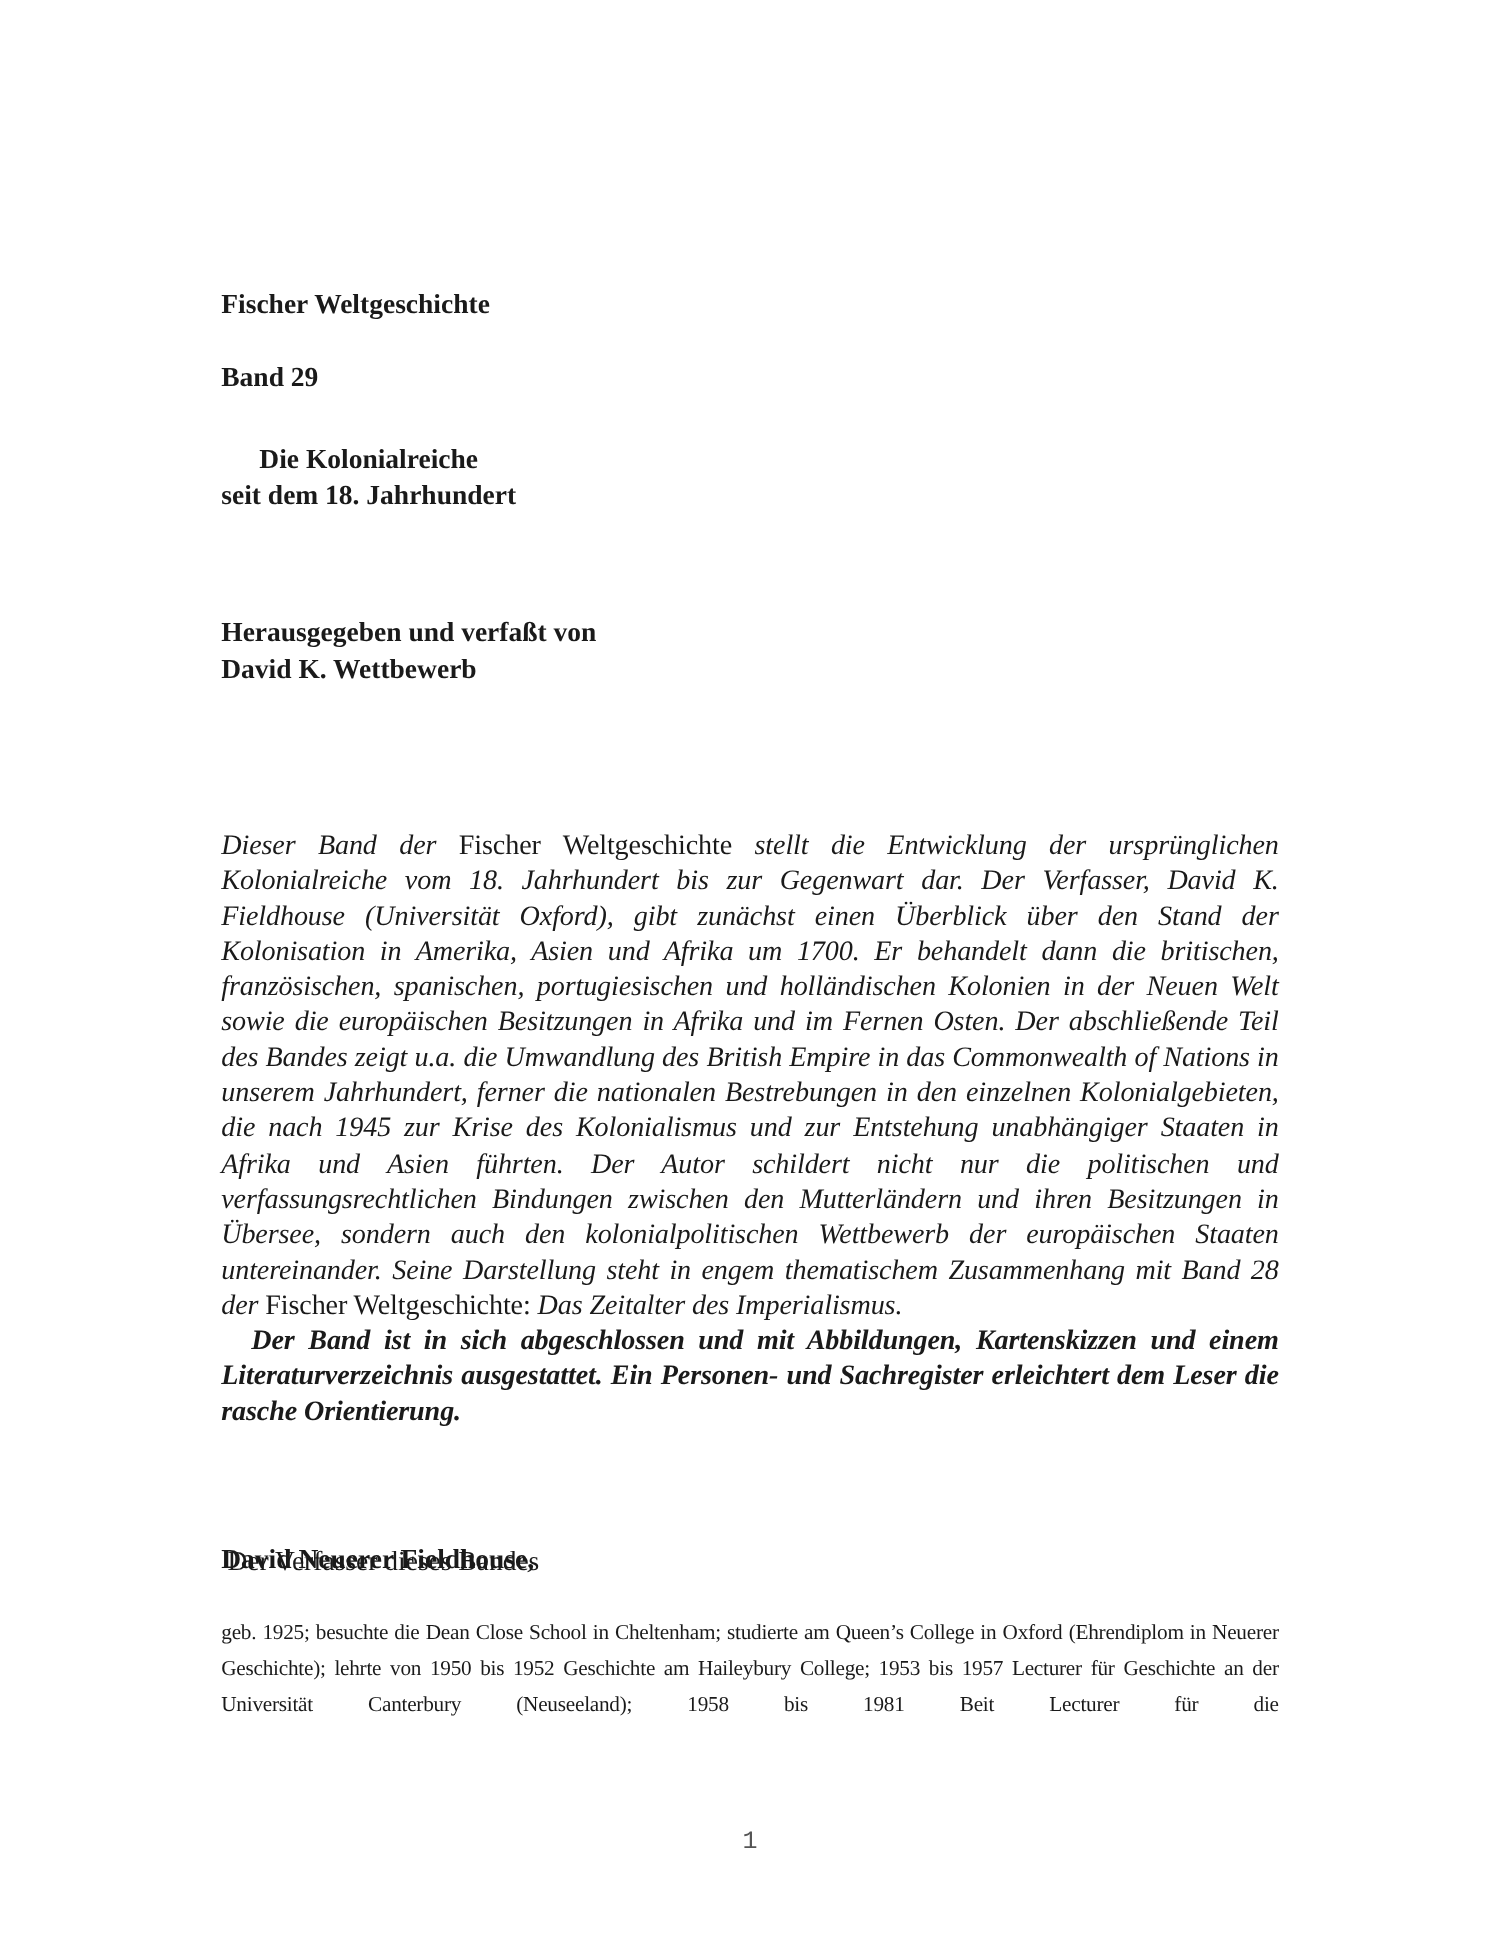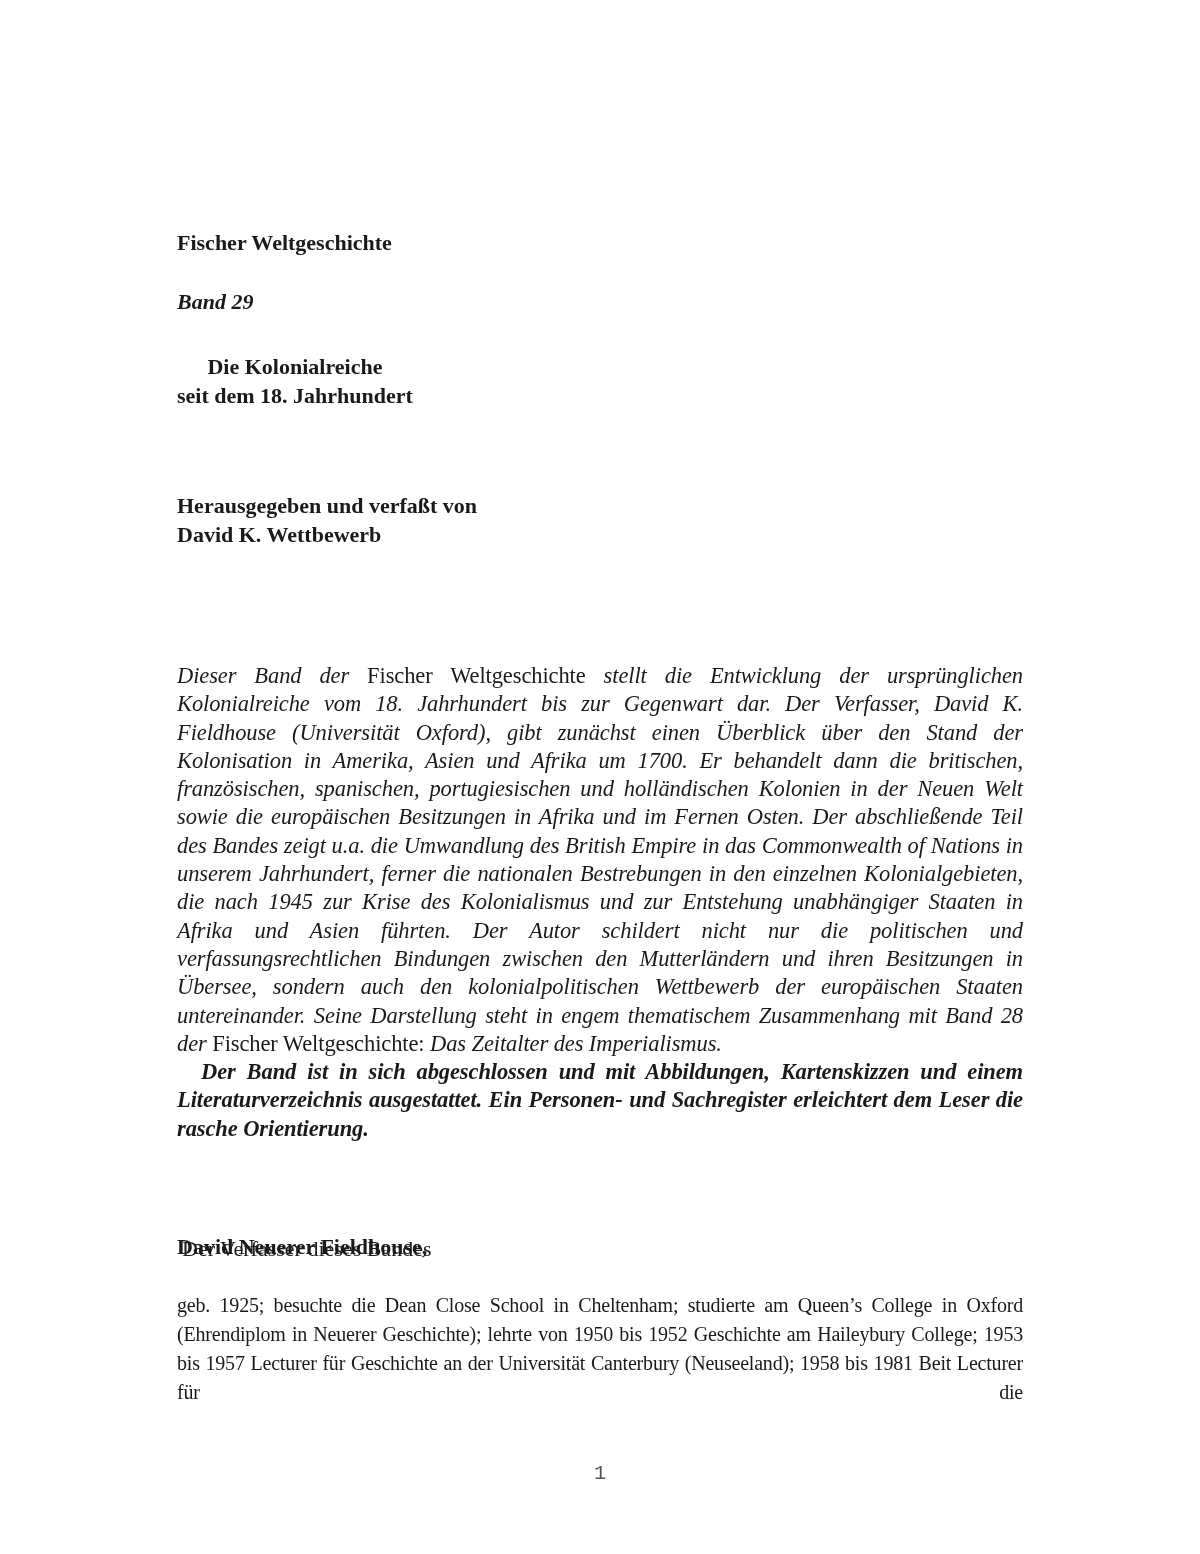--- a/index.html
+++ b/index.html
@@ -23,21 +23,21 @@
     }
     .bold-line {
       position: absolute;
       left: 177px;
       font-weight: bold;
       font-size: 22px;
       line-height: 29px;
       white-space: nowrap;
     }
     .series-title { top: 228px; }
-    .band-no { top: 287px; font-style: italic; }
+    .band-no { top: 287px; }
     .book-title { top: 352px; text-align: center; }
     .book-title div, .editor div { display: block; }
     .editor { top: 459px; margin-top: 32px; }
 
     .blurb {
       position: absolute;
       left: 177px;
       top: 662px;
       width: 846px;
       font-size: 22.5px;
@@ -67,21 +67,21 @@
       font-weight: bold;
       font-size: 22px;
       line-height: 29px;
       white-space: nowrap;
     }
     .bio {
       position: absolute;
       left: 177px;
       top: 1291px;
       width: 846px;
-      font-size: 20px;
+      font-size: 17px;
       line-height: 29px;
       text-align: justify;
       text-align-last: justify;
       letter-spacing: -0.2px;
     }
     .page-number {
       position: absolute;
       left: 0;
       width: 1200px;
       top: 1462px;

